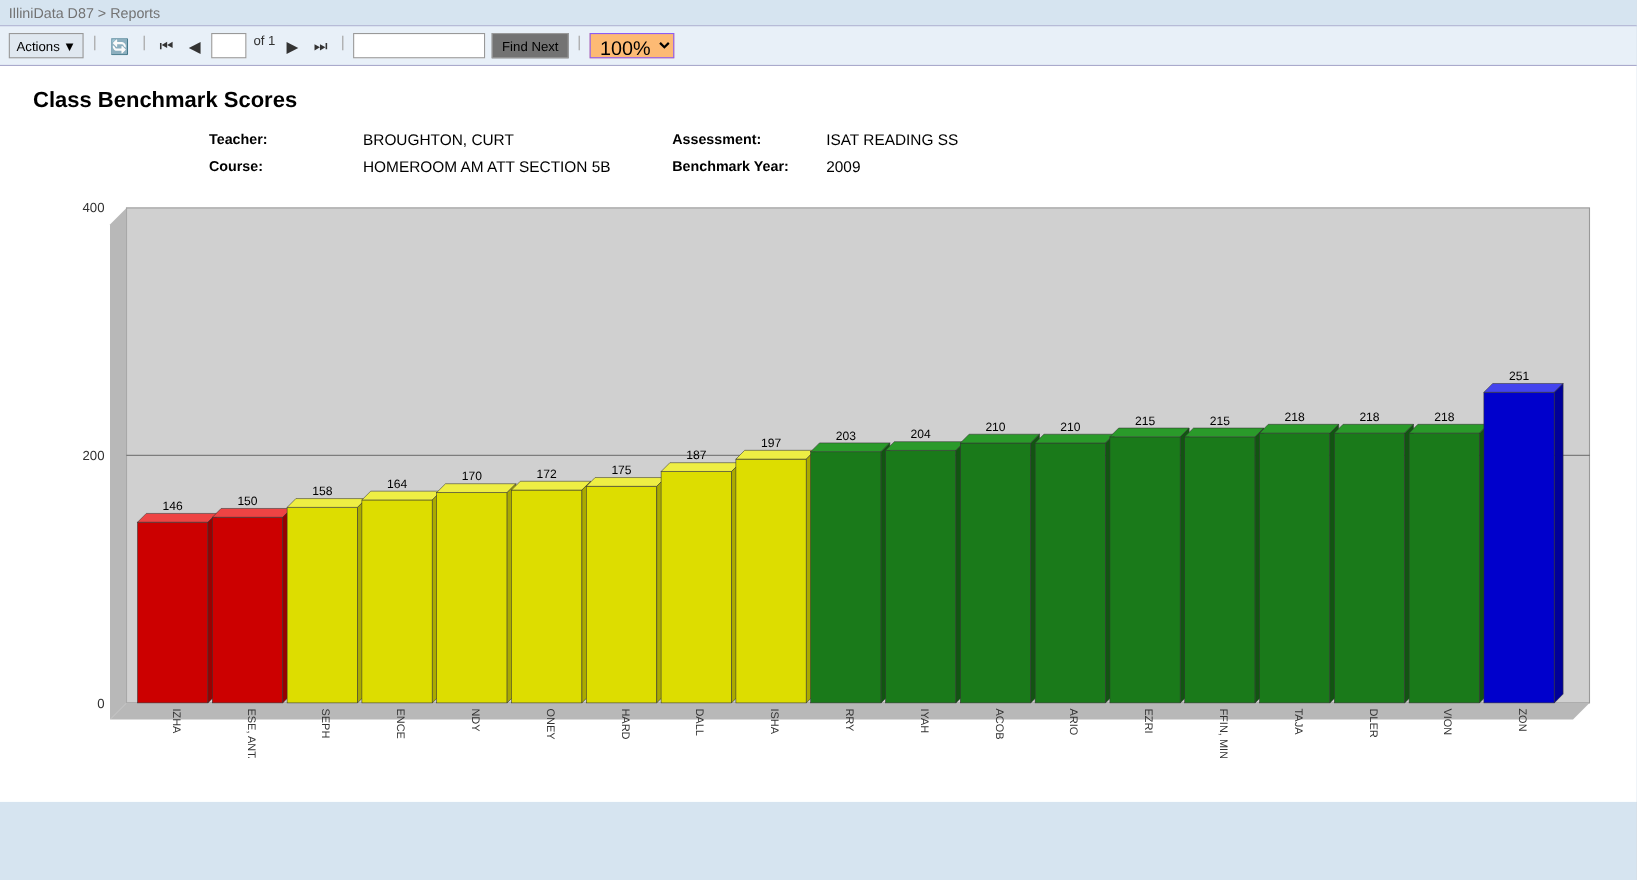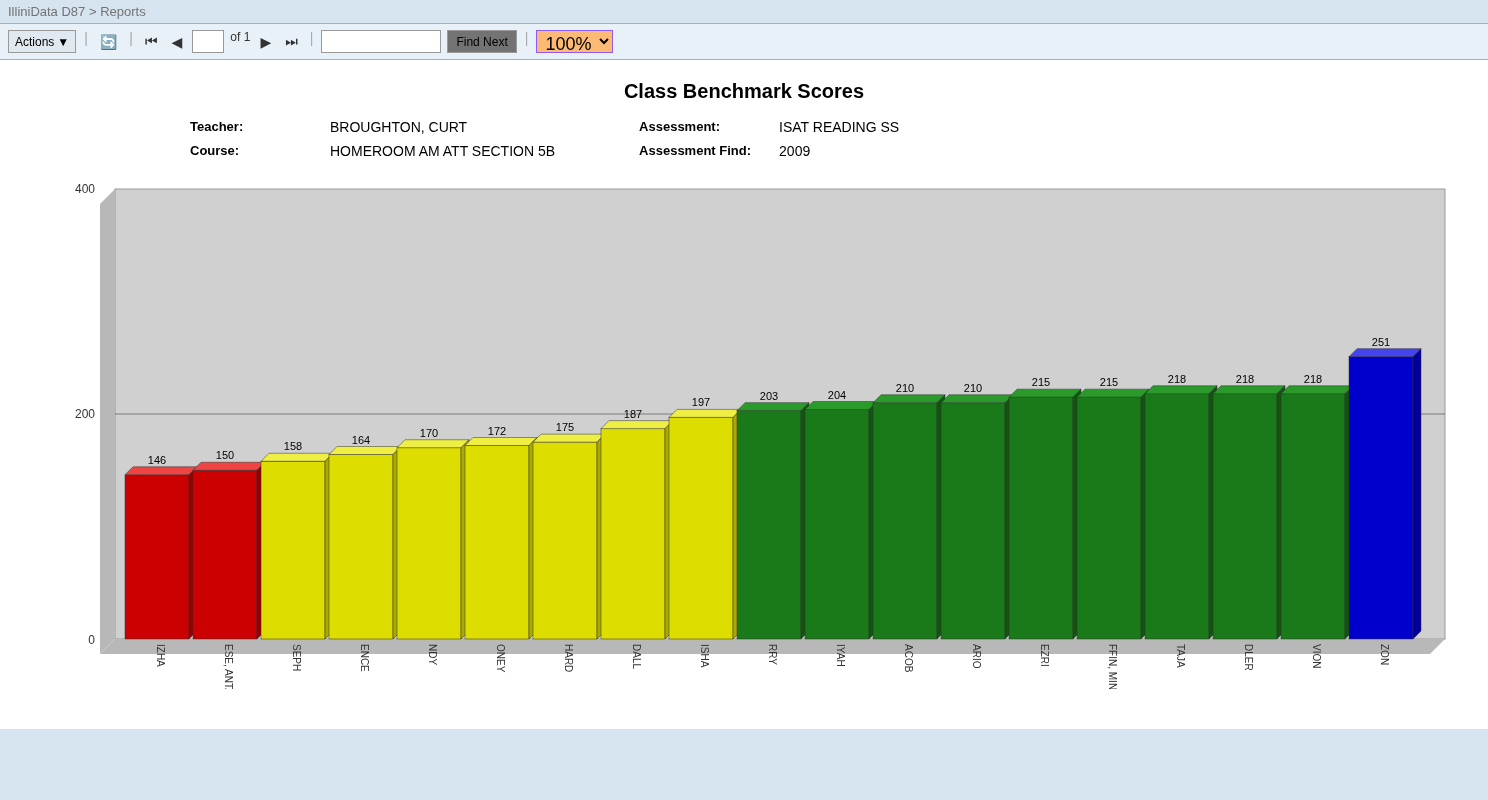--- a/index.html
+++ b/index.html
@@ -78,30 +78,30 @@
     }
 
     
     .report-area {
       background: white;
       margin: 0;
       padding: 20px 30px;
     }
 
     .report-title {
-      text-align: center;
+      text-align: left;
       font-size: 20px;
       font-weight: bold;
       margin-bottom: 16px;
       color: #000;
     }
 
     .report-meta {
       display: flex;
-      gap: 84px;
+      gap: 56px;
       margin-left: 160px;
       margin-bottom: 20px;
     }
     .meta-col { display: flex; flex-direction: column; gap: 8px; }
     .meta-row { display: flex; gap: 10px; }
     .meta-label { font-weight: bold; font-size: 13px; min-width: 130px; }
     .meta-value { font-size: 14px; }
 
     
     .chart-container {
@@ -158,21 +158,21 @@
         <span class="meta-label">Course:</span>
         <span class="meta-value">HOMEROOM AM ATT SECTION 5B</span>
       </div>
     </div>
     <div class="meta-col">
       <div class="meta-row">
         <span class="meta-label">Assessment:</span>
         <span class="meta-value">ISAT READING SS</span>
       </div>
       <div class="meta-row">
-        <span class="meta-label">Assessment Find:</span>
+        <span class="meta-label">Benchmark Year:</span>
         <span class="meta-value">2009</span>
       </div>
     </div>
   </div>
 
   <div class="chart-container">
     <svg id="chart-svg" width="1400" height="510">
 
       <rect x="55" y="10" width="1330" height="450" fill="#d0d0d0" stroke="#999" stroke-width="1"></rect>
 

